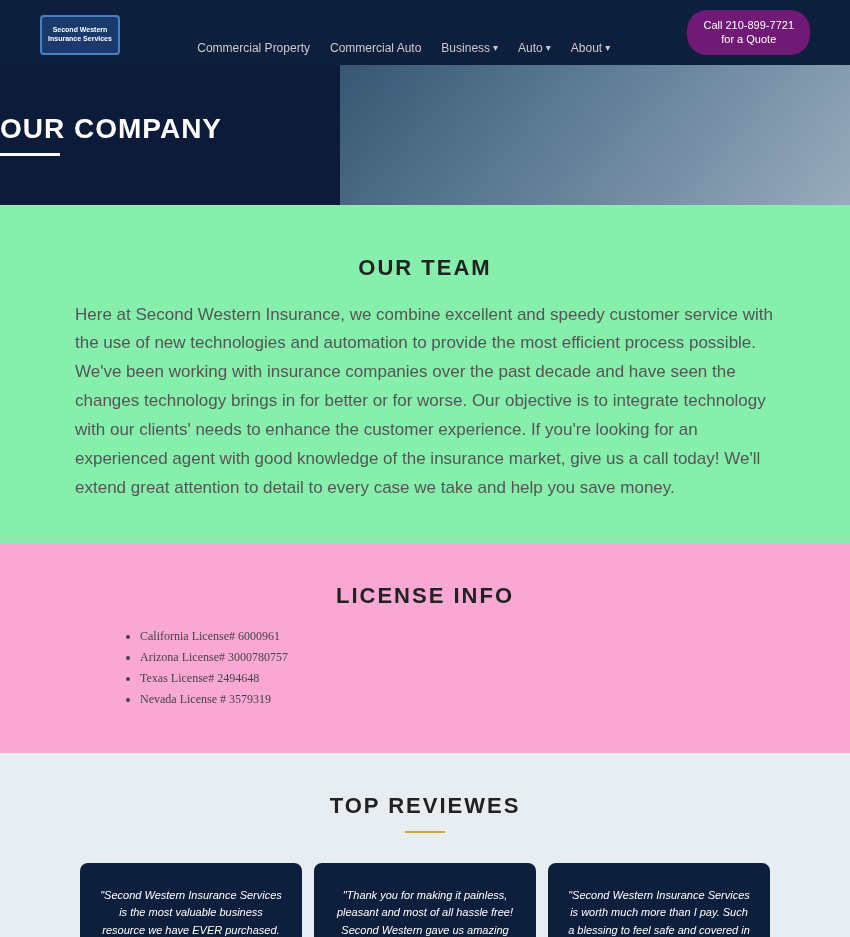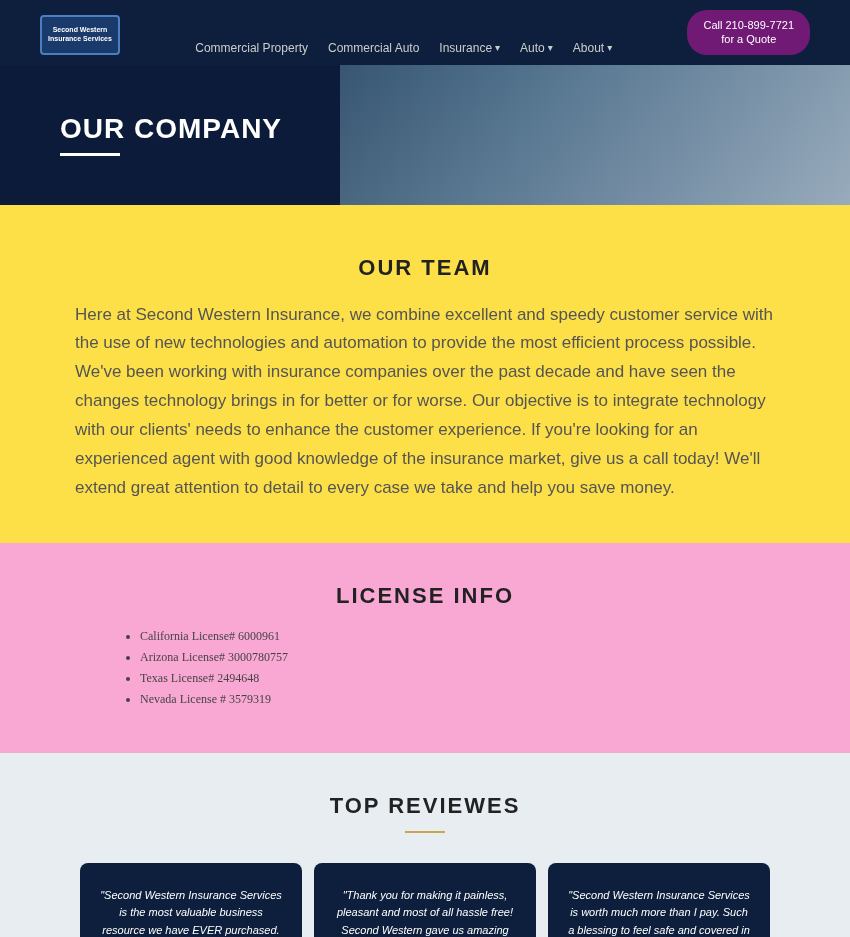--- a/index.html
+++ b/index.html
@@ -84,41 +84,40 @@
       right: 0;
       top: 0;
       bottom: 0;
       width: 60%;
       background: linear-gradient(135deg, #4a6f8a 0%, #7a9cb0 40%, #a0b8c8 70%, #c5d5e0 100%);
       opacity: 0.7;
     }
     .hero-content {
       position: relative;
       z-index: 2;
-      padding-left: 60px;
     }
     .hero-title {
       color: #fff;
       font-size: 28px;
       font-weight: 900;
       letter-spacing: 1px;
       text-transform: uppercase;
     }
     .hero-underline {
       width: 60px;
       height: 3px;
       background: #fff;
       margin-top: 8px;
     }
 
     
     .section-team {
       padding: 50px 56px 40px;
       text-align: center;
-      background: #fde047;
+      background: #86efac;
     }
     .section-title {
       font-size: 22px;
       font-weight: 900;
       letter-spacing: 2px;
       text-transform: uppercase;
       margin-bottom: 20px;
       color: #222;
     }
     .section-text {
@@ -214,21 +213,21 @@
 
 <header class="header">
   <div class="logo-area">
     <div class="logo-box">
       <span>Second Western<br>Insurance Services</span>
     </div>
   </div>
   <nav class="nav">
     <span class="nav-item">Commercial Property</span>
     <span class="nav-item">Commercial Auto</span>
-    <span class="nav-item nav-dropdown">Insurance</span>
+    <span class="nav-item nav-dropdown">Business</span>
     <span class="nav-item nav-dropdown">Auto</span>
     <span class="nav-item nav-dropdown">About</span>
   </nav>
   <button class="cta-btn">
     <span>Call 210-899-7721</span><br>
     <span>for a Quote</span>
   </button>
 </header>
 
 <section class="hero">

